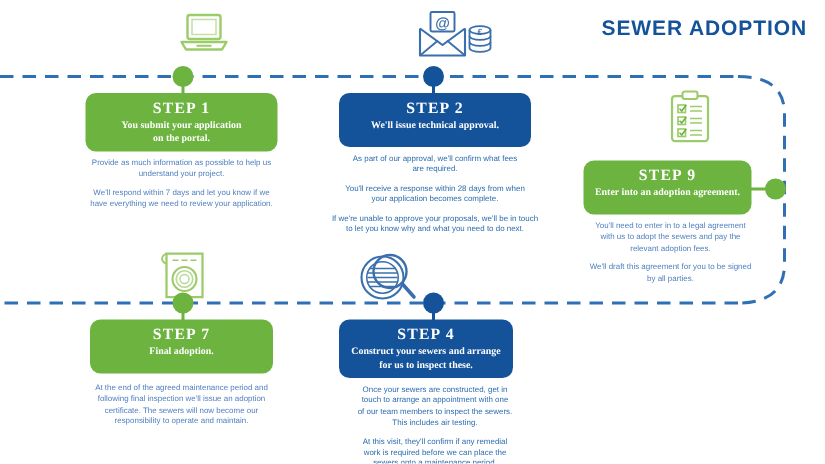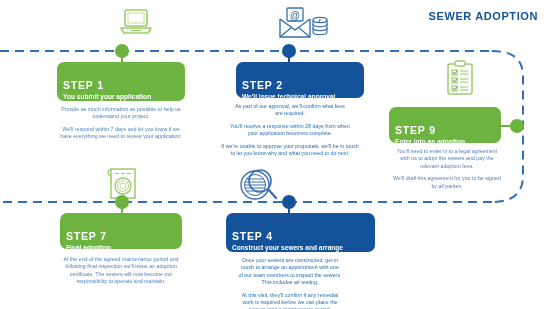--- a/index.html
+++ b/index.html
@@ -12,21 +12,21 @@
   }
   #stage{position:absolute;left:0;top:0;width:550px;height:309px;}
 
   
   #connectors{position:absolute;left:0;top:0;width:550px;height:309px;z-index:1;}
 
   
   .title{
     position:absolute;
     right:12px;top:10px;
-    font-size:11px;
+    font-size:14px;
     font-weight:bold;
     letter-spacing:.6px;
     color:#14539a;
     z-index:6;
     white-space:nowrap;
   }
 
   
   .step{position:absolute;z-index:4;}
 
@@ -47,23 +47,25 @@
   .node.blue{background:#14539a;}
 
   .stem{position:absolute;width:2px;z-index:2;}
   .stem.green{background:#6cb33f;}
   .stem.blue{background:#14539a;}
 
   .card{
     position:absolute;
     border-radius:7px;
     box-sizing:border-box;
-    padding:17px 6px 6px;
+    padding:4px 6px 6px;
+    text-align:center;
     color:#ffffff;
     z-index:4;
+    font-family:Liberation Serif, serif;
   }
   .card.green{background:#6cb33f;}
   .card.blue{background:#14539a;}
   .card .num{
     font-size:10.5px;
     font-weight:bold;
     letter-spacing:.8px;
     line-height:13px;
     margin-bottom:1px;
   }
@@ -153,21 +155,21 @@
         <path d="M35,14 L35,18 A7,2.6 0 0 0 49,18 L49,14" fill="none" stroke="#3a6fae" stroke-width="1.2"></path>
         <path d="M35,18 L35,22 A7,2.6 0 0 0 49,22 L49,18" fill="none" stroke="#3a6fae" stroke-width="1.2"></path>
         <path d="M35,22 L35,26 A7,2.6 0 0 0 49,26 L49,22" fill="none" stroke="#3a6fae" stroke-width="1.2"></path>
         <text x="42" y="17" font-family="'Liberation Sans', sans-serif" font-size="6" font-weight="bold" fill="#3a6fae" text-anchor="middle">£</text>
       </svg>
     </div>
 
     <div class="stem blue" style="left:288px;top:51px;height:16px;"></div>
     <div class="node blue" style="left:282px;top:44px;"></div>
 
-    <div class="card blue" style="left:236px;top:62px;width:128px;height:36px;">
+    <div class="card blue" style="left:226px;top:62px;width:128px;height:36px;">
       <div class="num">STEP 2</div>
       <div class="head">
         <span class="bodyline">We'll issue technical approval.</span>
       </div>
     </div>
 
     <div class="body blue" style="left:216px;top:103px;width:148px;">
       <p>
         <span class="bodyline">As part of our approval, we'll confirm what fees</span>
         <span class="bodyline">are required.</span>
@@ -243,21 +245,21 @@
         </g>
 
         <circle cx="22" cy="14" r="11" fill="none" stroke="#3a6fae" stroke-width="1.6"></circle>
         <line x1="30" y1="22" x2="38" y2="31" stroke="#3a6fae" stroke-width="2.4" stroke-linecap="round"></line>
       </svg>
     </div>
 
     <div class="stem blue" style="left:288px;top:202px;height:16px;"></div>
     <div class="node blue" style="left:282px;top:195px;"></div>
 
-    <div class="card blue" style="left:226px;top:213px;width:149px;height:39px;">
+    <div class="card blue" style="left:226px;top:213px;width:116px;height:39px;">
       <div class="num">STEP 4</div>
       <div class="head">
         <span class="bodyline">Construct your sewers and arrange</span>
         <span class="bodyline">for us to inspect these.</span>
       </div>
     </div>
 
     <div class="body blue" style="left:229px;top:257px;width:122px;">
       <p>
         <span class="bodyline">Once your sewers are constructed, get in</span>

